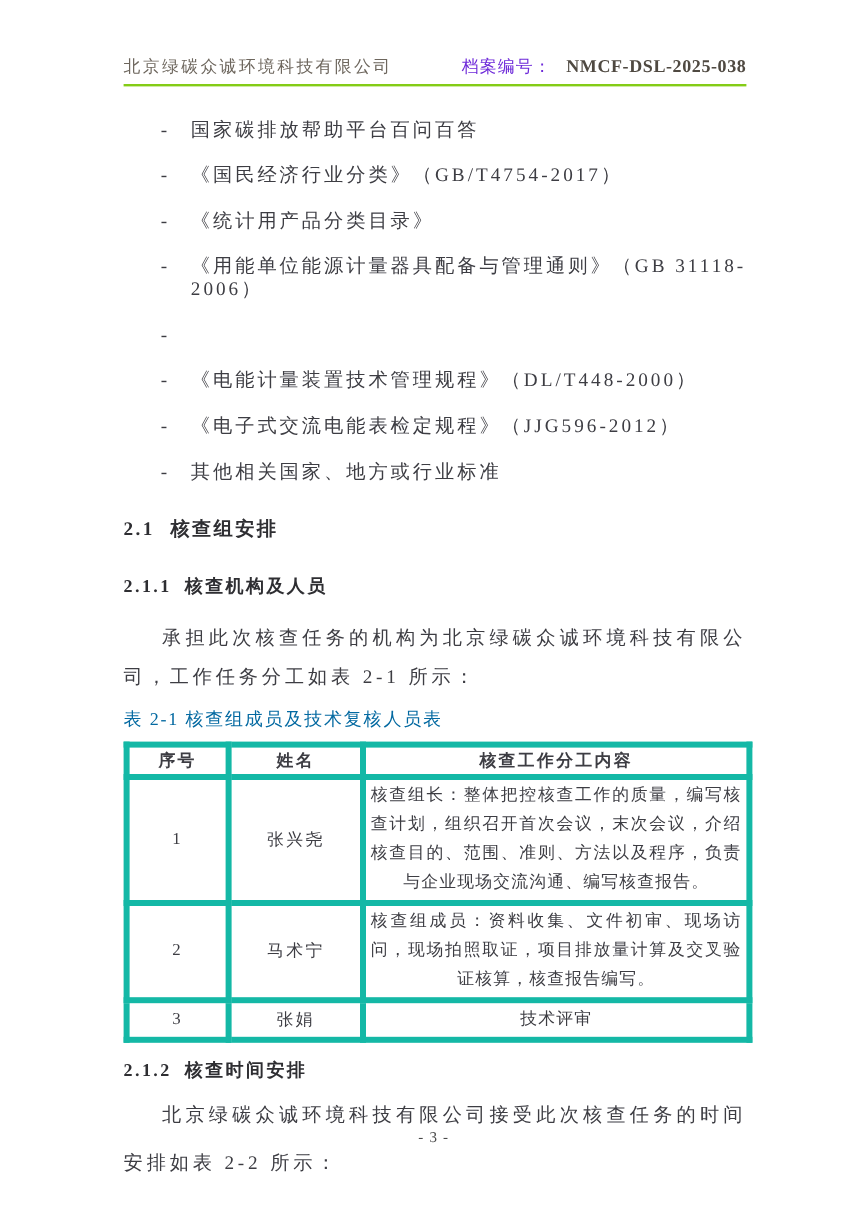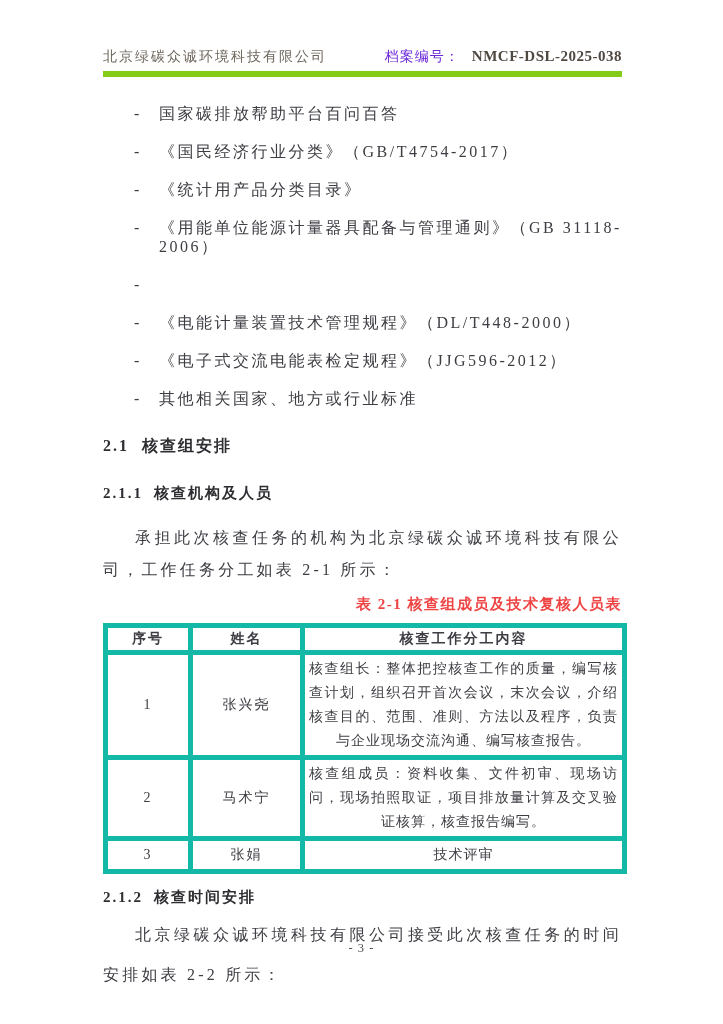--- a/index.html
+++ b/index.html
@@ -19,21 +19,21 @@
     top: 0;
     width: 519px;
   }
   
   .doc-header {
     display: flex;
     justify-content: space-between;
     align-items: flex-end;
     padding-top: 47px;
     padding-bottom: 5px;
-    border-bottom: 6px solid #84cc16;
+    border-bottom: 2px solid #84cc16;
   }
   .company {
     font-size: 14px;
     letter-spacing: 2px;
     color: #6d665d;
   }
   .archive { white-space: nowrap; }
   .archive-label {
     font-size: 14px;
     letter-spacing: 1px;
@@ -70,25 +70,25 @@
     font-size: 16px;
     line-height: 32px;
     letter-spacing: 3.2px;
     text-indent: 2em;
     text-align: justify;
   }
   .para-2 { line-height: 40px; margin-top: 8px; }
   
   .table-caption {
     margin-top: 9px;
-    text-align: right;
-    font-weight: bold;
+    text-align: left;
+    font-weight: normal;
     font-size: 15px;
     letter-spacing: 1.5px;
-    color: #ef4444;
+    color: #0369a1;
   }
   table.members {
     border-collapse: collapse;
     width: 519px;
     margin-top: 9px;
     font-size: 14px;
     color: #3d3d43;
     table-layout: fixed;
   }
   table.members th, table.members td {

